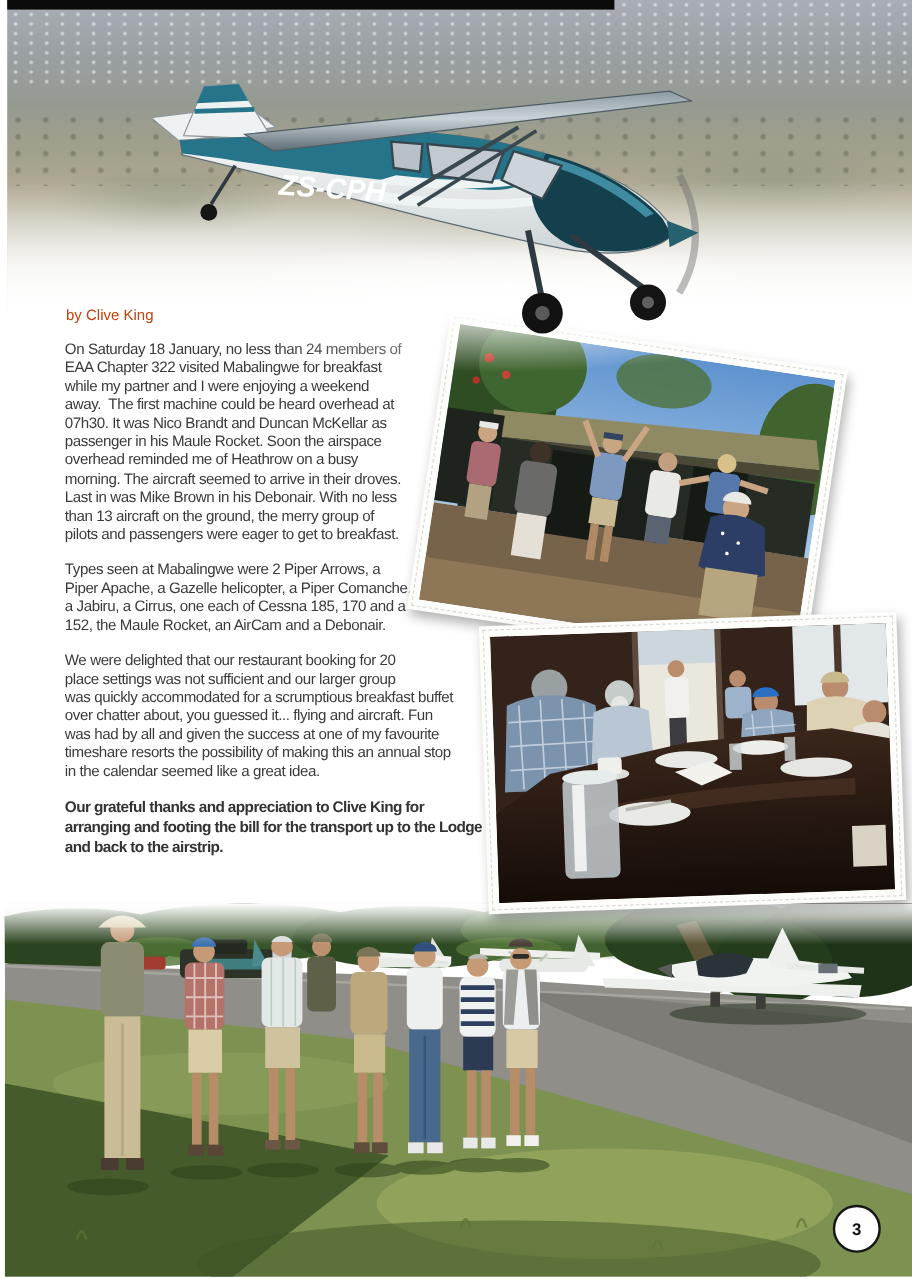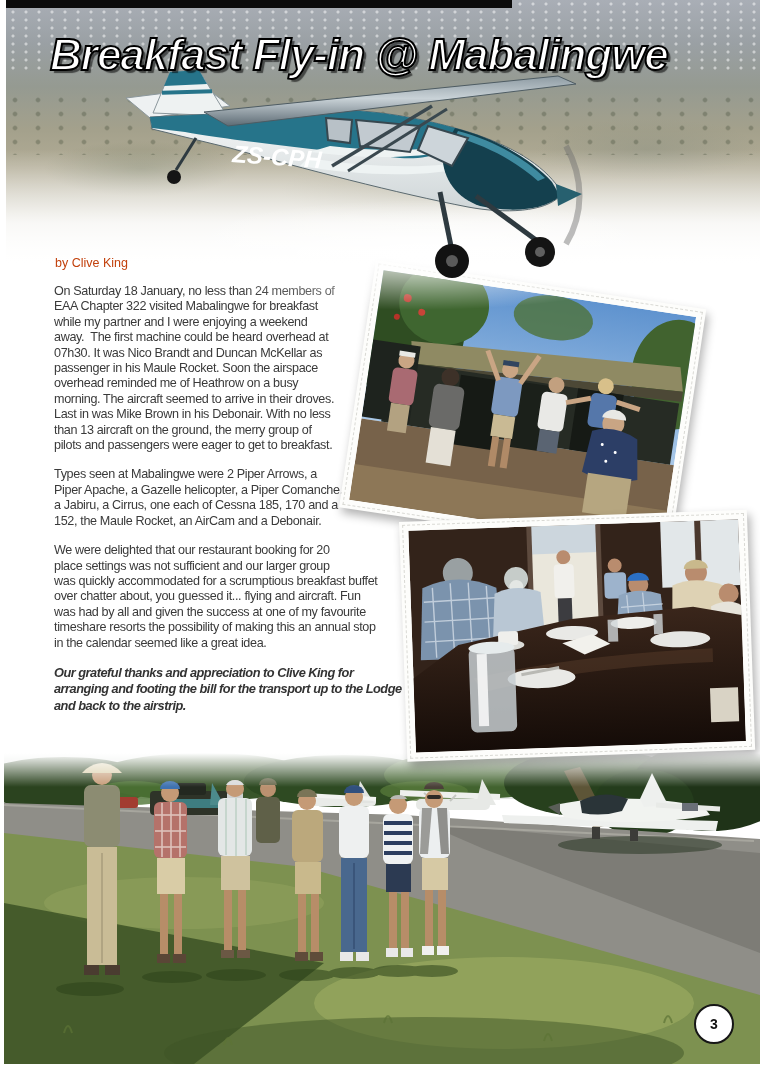--- a/index.html
+++ b/index.html
@@ -29,21 +29,21 @@
 
   .plane-svg{position:absolute;left:0;top:0;width:760px;height:320px;z-index:7;}
 
   .byline{position:absolute;left:55px;top:256px;z-index:8;font-size:12.5px;color:#c2410c;}
 
   
   .article{position:absolute;left:54px;top:284px;width:420px;z-index:5;color:#3a3a3a;}
   .article p{margin:0 0 14px 0;font-size:12.6px;line-height:15.4px;letter-spacing:-.35px;white-space:pre;}
   .article p.p3{}
   .article p.p4{margin-bottom:6px;}
-  .article p.ack{font-style:italic;font-weight:bold;font-size:12.8px;line-height:16.4px;letter-spacing:-.5px;color:#333;}
+  .article p.ack{font-weight:bold;font-size:12.8px;line-height:16.4px;letter-spacing:-.5px;color:#333;}
 
   
   .photo{position:absolute;background:#fdfdfb;padding:9px;box-shadow:3px 5px 10px rgba(0,0,0,.30);
          outline:1px dashed #d9d9d4;outline-offset:-4px;}
   .photo svg{display:block;}
   .photo1{left:376px;top:260px;width:316px;height:232px;transform:rotate(8.5deg);transform-origin:top left;z-index:6;}
   .photo2{left:399px;top:522px;width:330px;height:222px;transform:rotate(-2deg);transform-origin:top left;z-index:7;}
 
   .photo3{position:absolute;left:4px;top:753px;width:756px;height:311px;z-index:2;}
   .photo3 svg{display:block;}
@@ -109,21 +109,20 @@
     <circle cx="540" cy="252" r="15" fill="#141414"></circle>
     <circle cx="540" cy="252" r="5" fill="#606060"></circle>
     <line x1="196" y1="138" x2="176" y2="170" stroke="#2e3a40" stroke-width="3"></line>
     <circle cx="174" cy="177" r="7" fill="#151515"></circle>
 
     <path d="M566,146 C584,178 584,214 566,244" stroke="#6d6d6d" stroke-opacity=".45" stroke-width="6" fill="none"></path>
     <polygon points="556,184 582,194 558,206" fill="#27606f"></polygon>
     <text x="232" y="162" transform="rotate(4 232 162)" font-family="Liberation Sans, sans-serif" font-size="24" font-weight="bold" font-style="italic" fill="#ffffff">ZS-CPH</text>
   </svg>
 
-  <h1 class="title">Breakfast Fly-in @ Mabalingwe</h1>
 
   <div class="byline">by Clive King</div>
 
   <article class="article">
     <p class="p1">On Saturday 18 January, no less than 24 members of
 EAA Chapter 322 visited Mabalingwe for breakfast
 while my partner and I were enjoying a weekend
 away.  The first machine could be heard overhead at
 07h30. It was Nico Brandt and Duncan McKellar as
 passenger in his Maule Rocket. Soon the airspace

